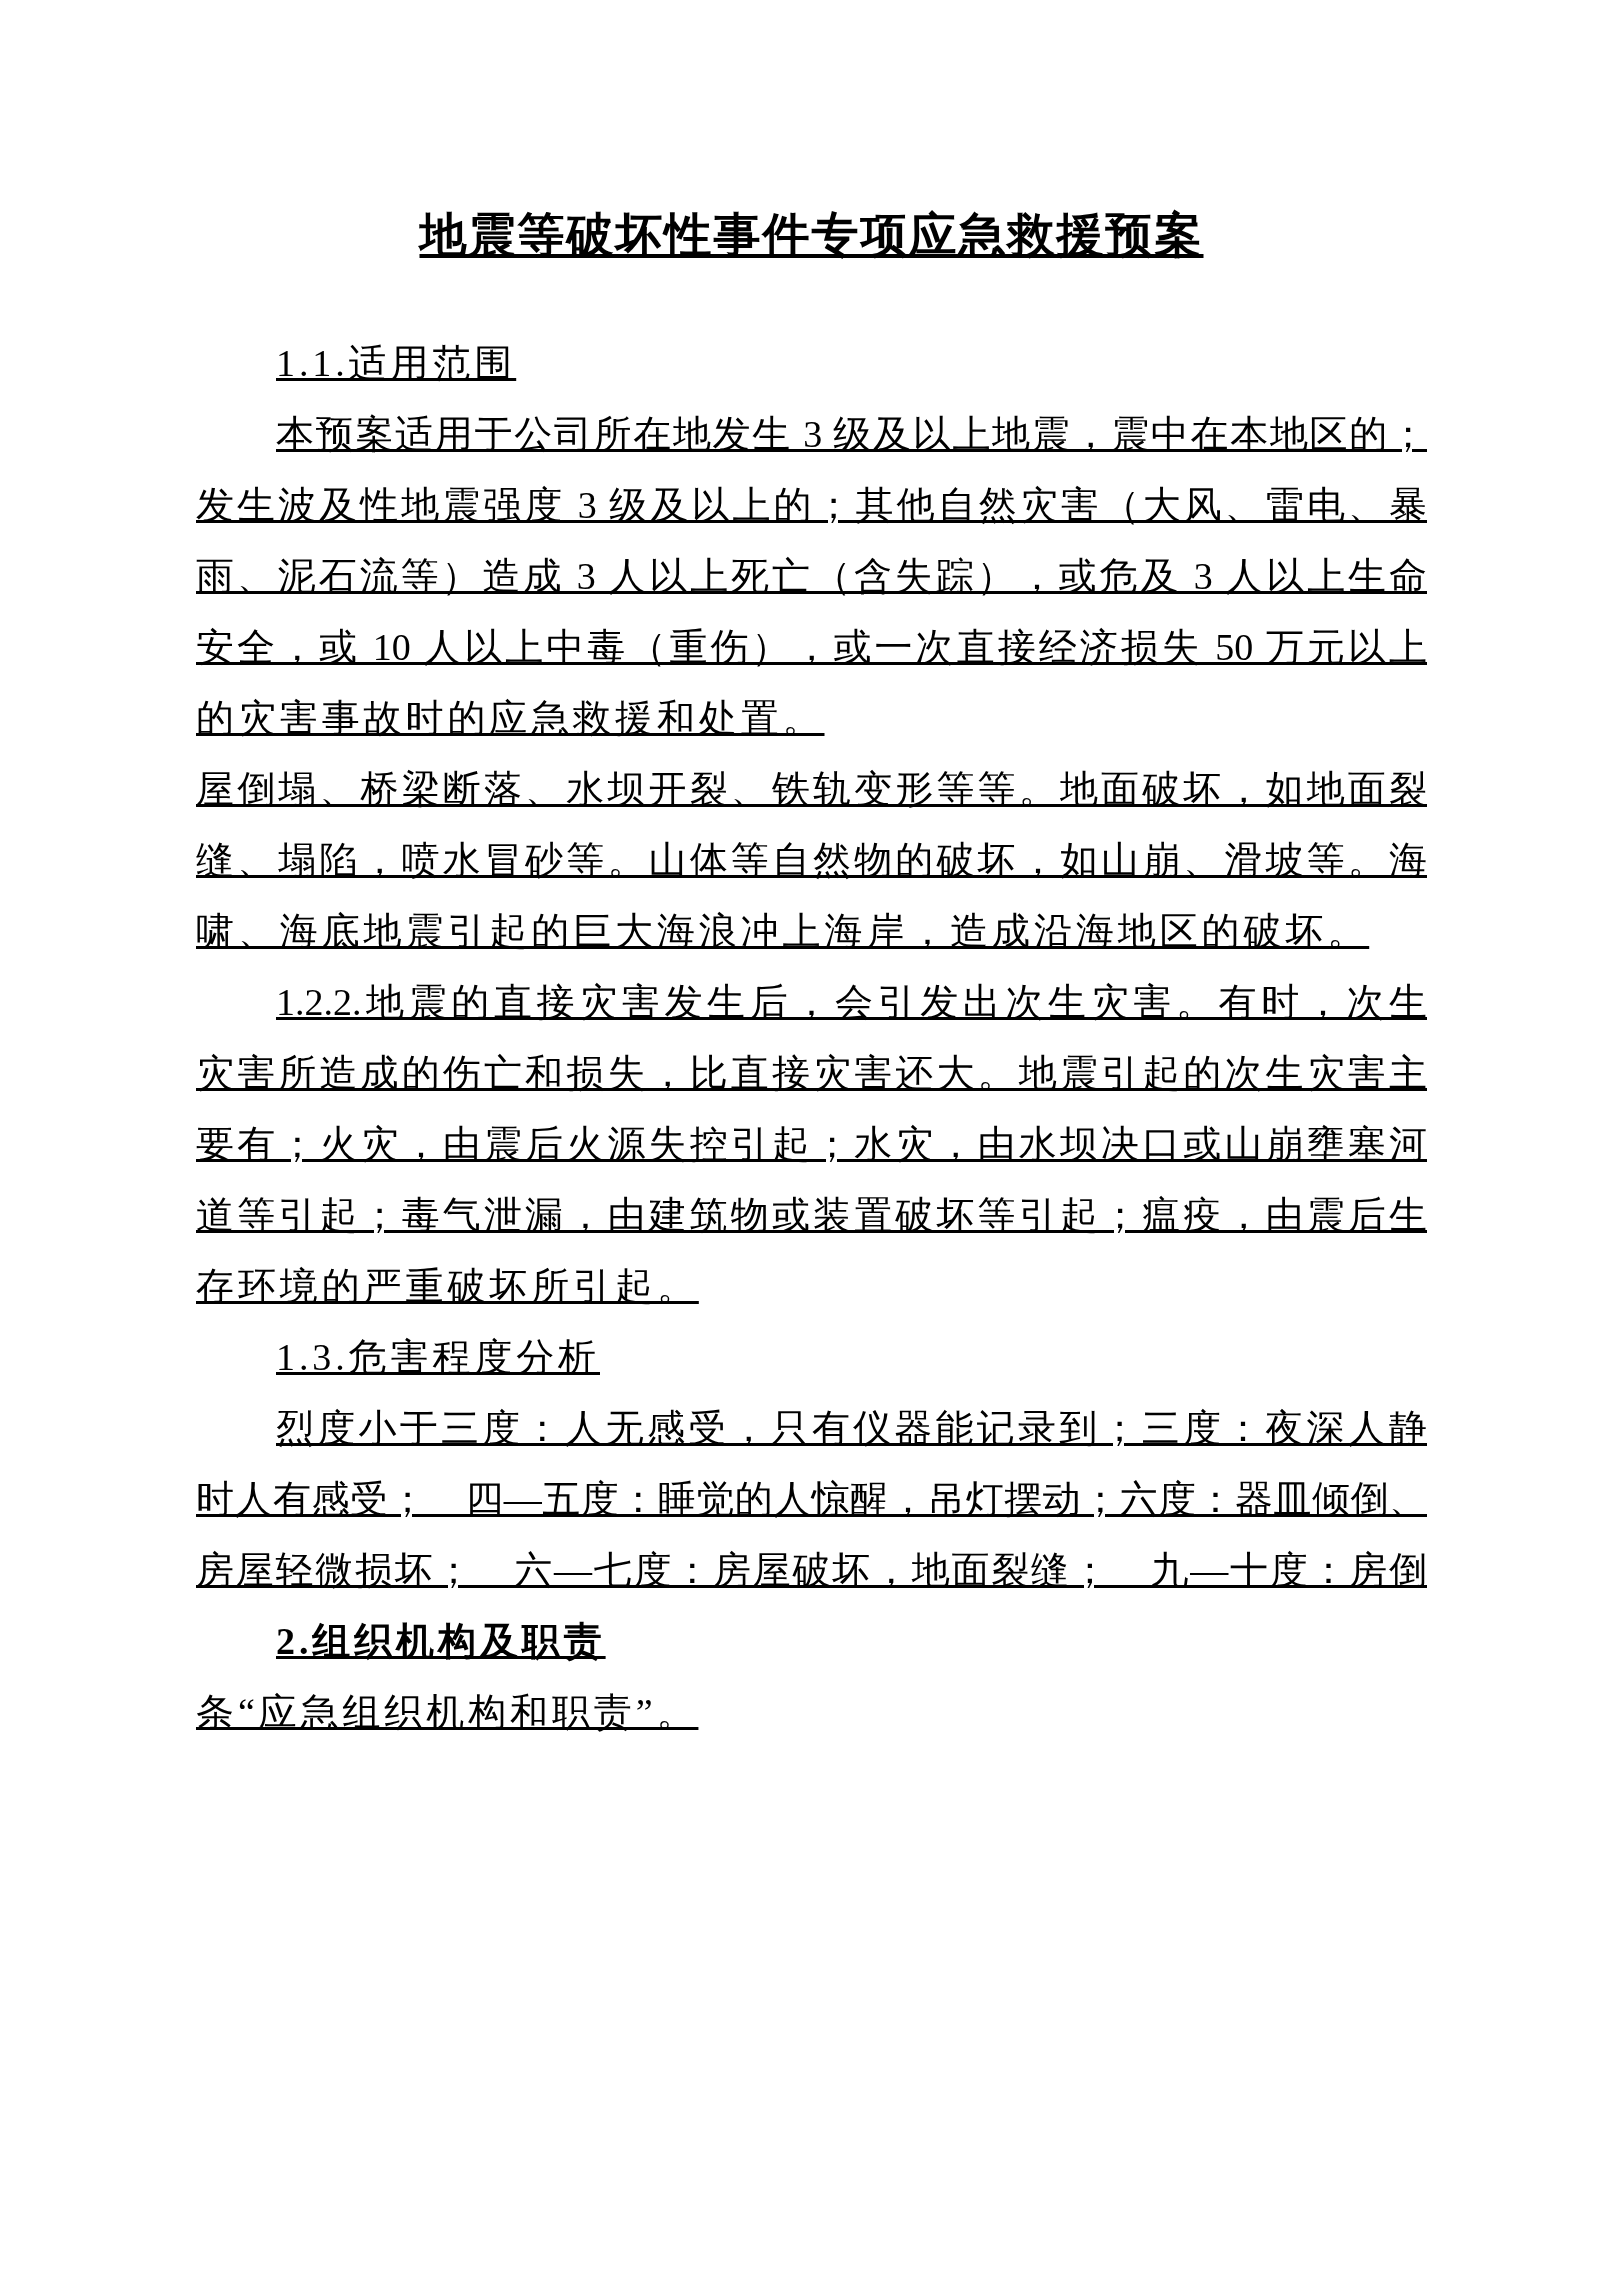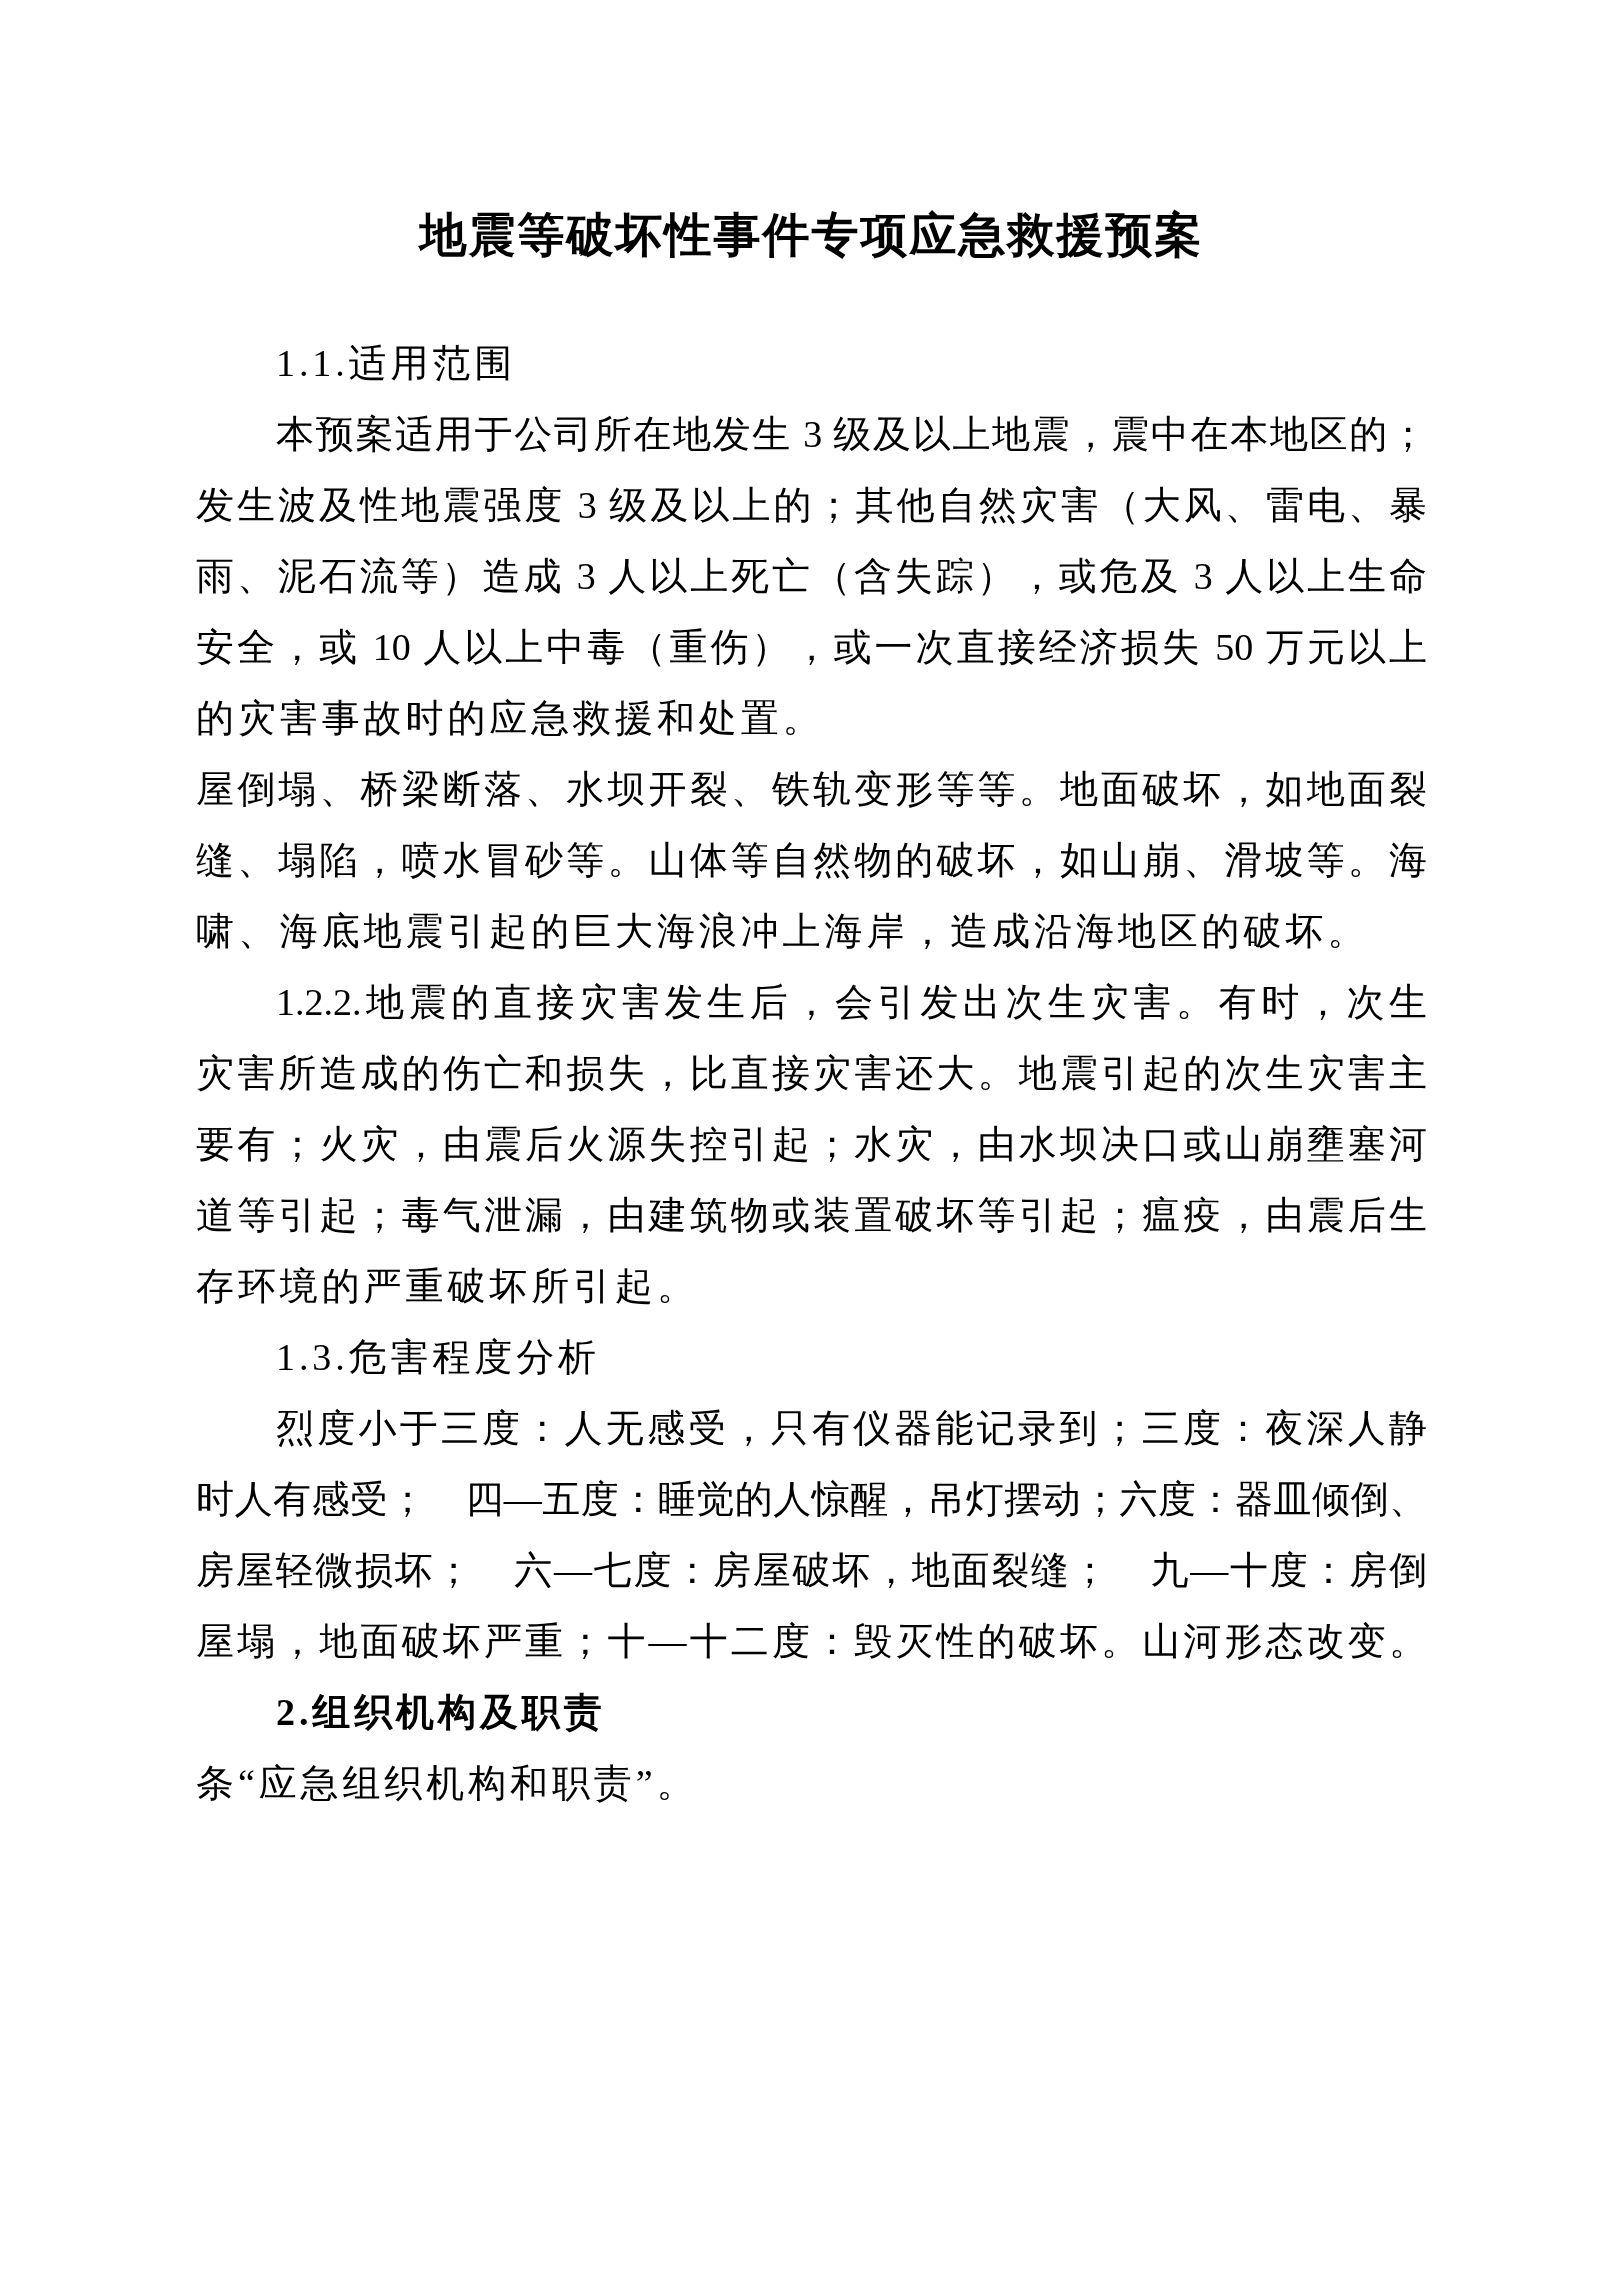--- a/index.html
+++ b/index.html
@@ -10,20 +10,21 @@
   .page {
     position: relative;
     width: 1623px;
     height: 2295px;
     box-sizing: border-box;
     padding: 199px 196px 0 196px;
     background: #ffffff;
     color: #000000;
     font-family: "Liberation Serif", "DejaVu Serif", serif;
     overflow: hidden;
+    text-decoration: underline;
   }
   .doc-title {
     margin: 0 0 58px 0;
     font-family: "Liberation Sans", "DejaVu Sans", sans-serif;
     font-weight: 700;
     font-size: 47px;
     line-height: 71px;
     letter-spacing: 2px;
     text-align: center;
     white-space: nowrap;
@@ -79,21 +80,20 @@
       <p class="ln just">道等引起；毒气泄漏，由建筑物或装置破坏等引起；瘟疫，由震后生</p>
       <p class="ln">存环境的严重破坏所引起。</p>
     </div>
 
     <p class="ln indent">1.3.危害程度分析</p>
 
     <div>
       <p class="ln indent just">烈度小于三度：人无感受，只有仪器能记录到；三度：夜深人静</p>
       <p class="ln just">时人有感受；　四—五度：睡觉的人惊醒，吊灯摆动；六度：器皿倾倒、</p>
       <p class="ln just">房屋轻微损坏；　六—七度：房屋破坏，地面裂缝；　九—十度：房倒</p>
-      <p class="ln just">屋塌，地面破坏严重；十—十二度：毁灭性的破坏。山河形态改变。</p>
     </div>
 
     <p class="ln heading indent">2.组织机构及职责</p>
 
     <div>
       <p class="ln">条“应急组织机构和职责”。</p>
     </div>
 
   </div>
 </div>

